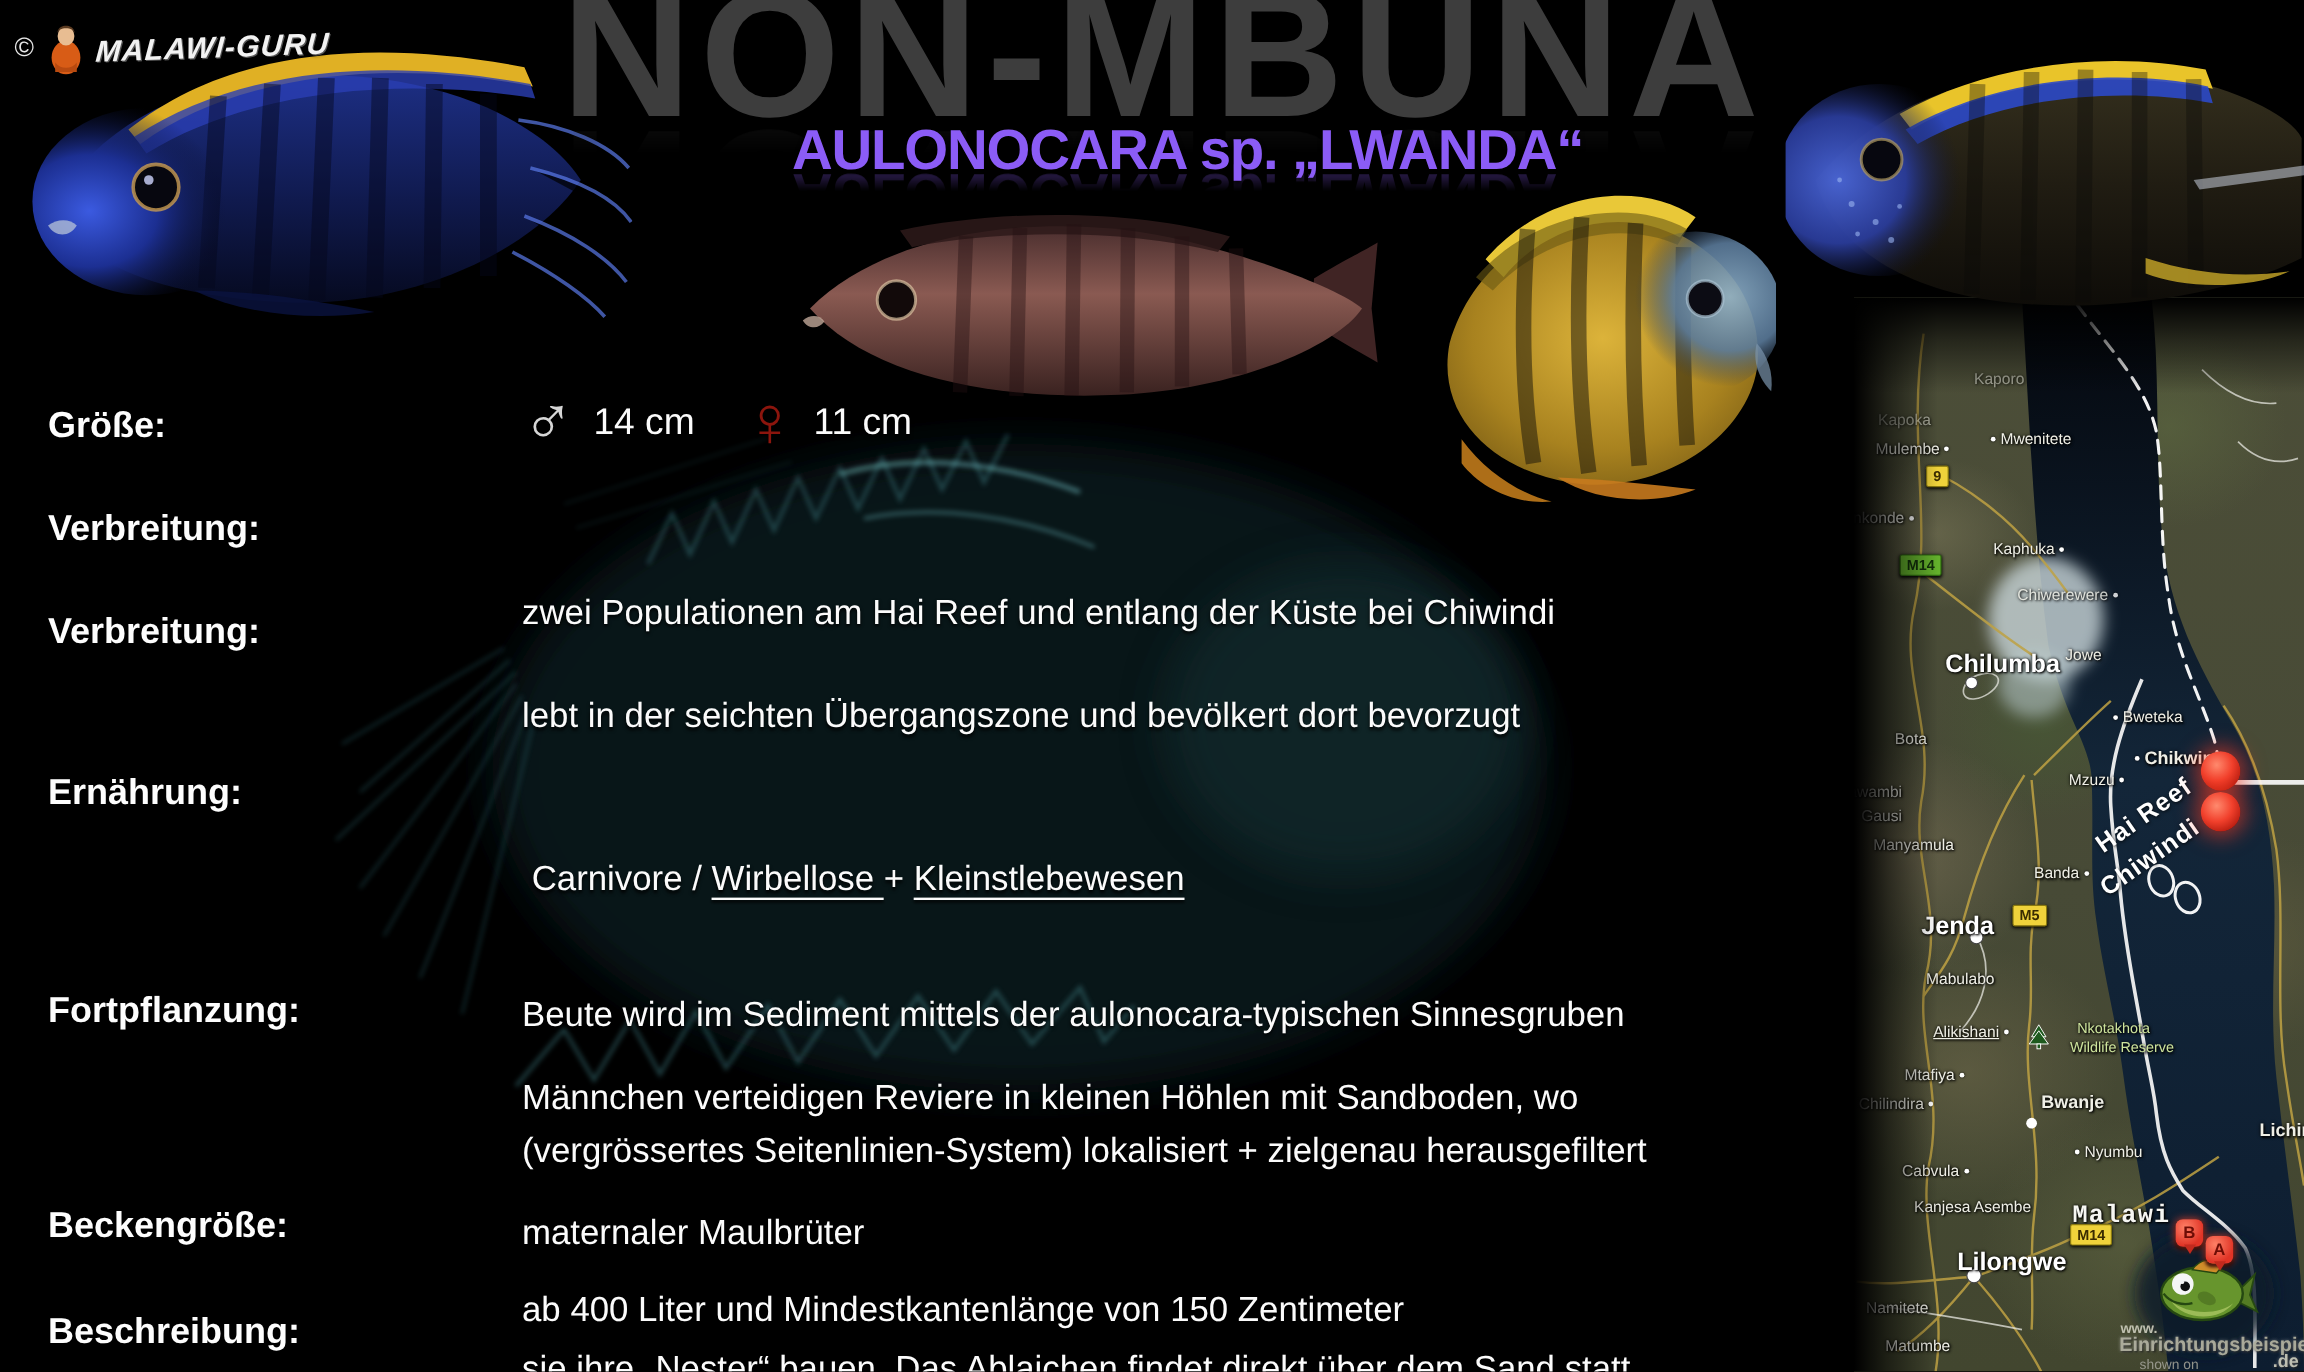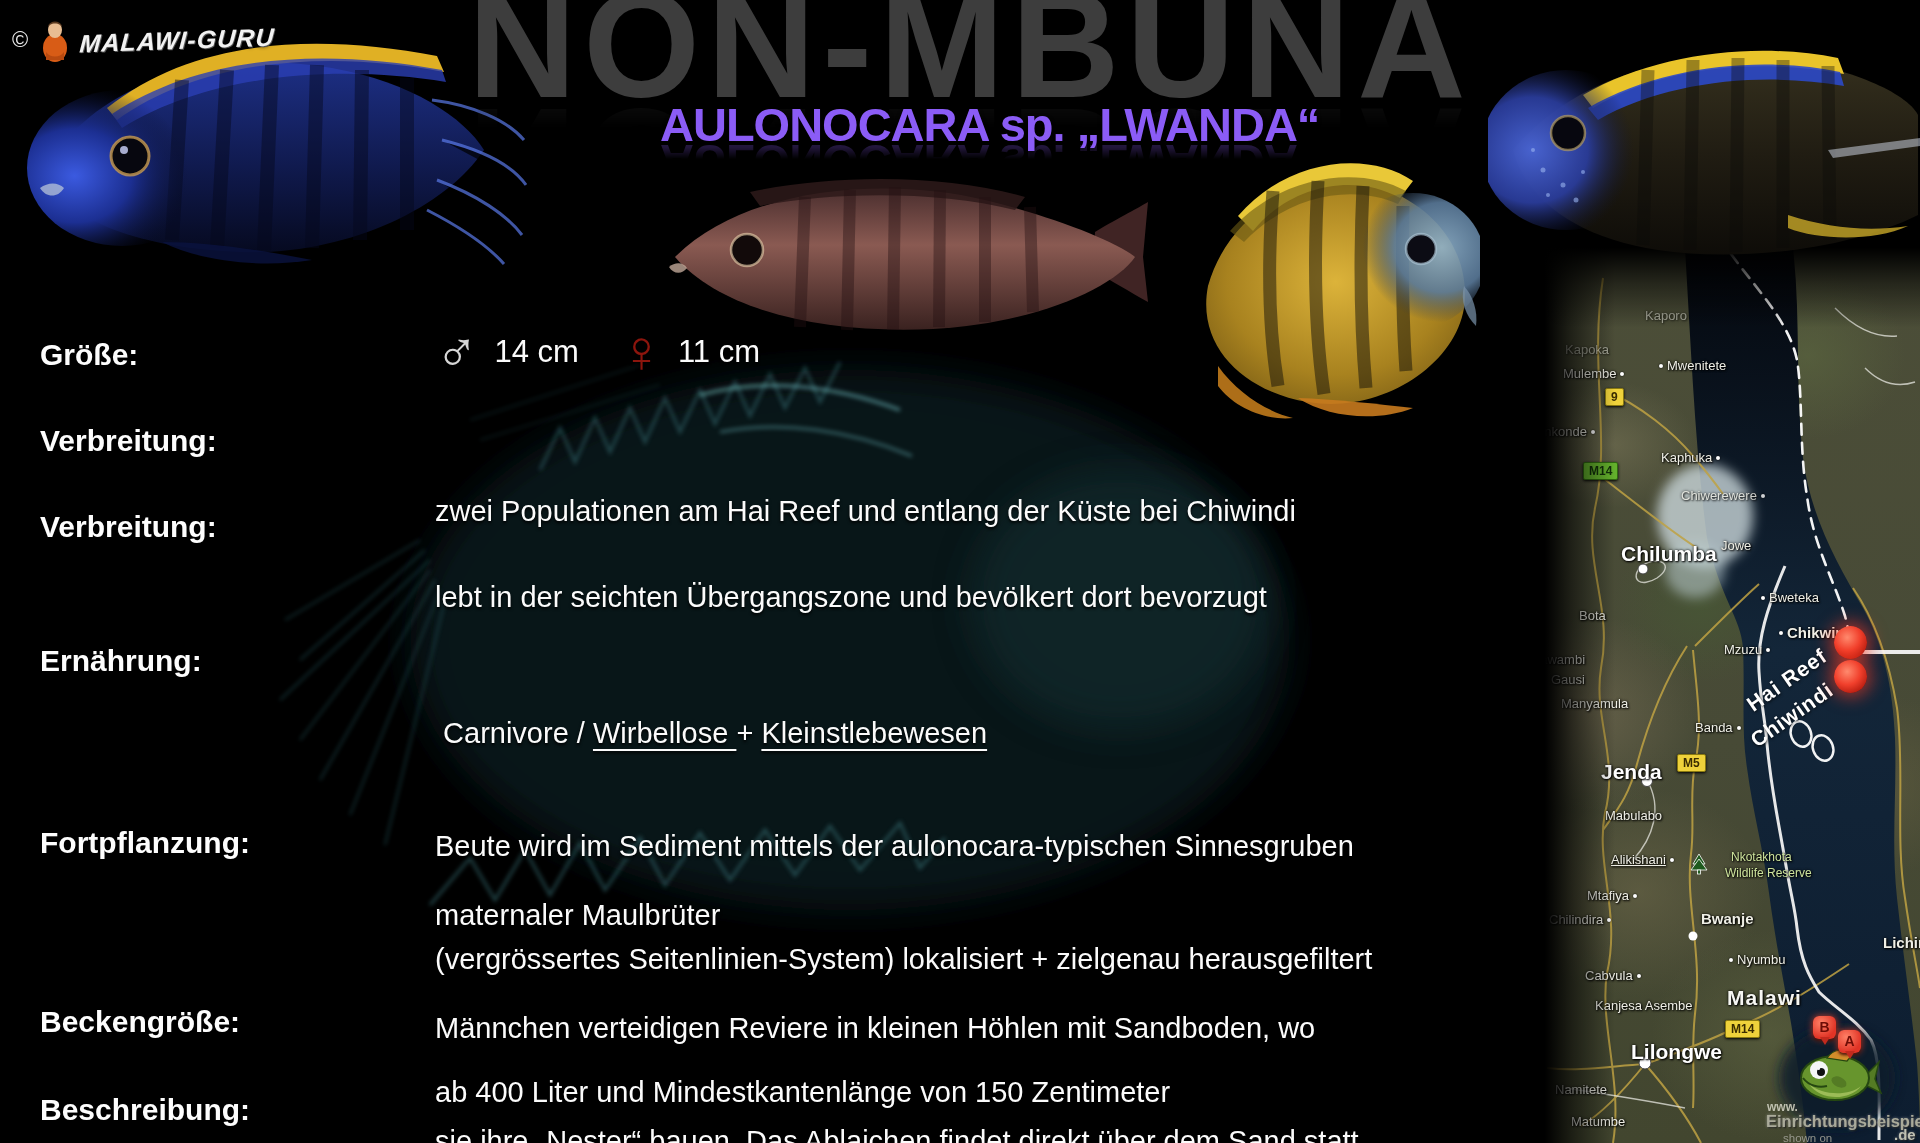--- a/index.html
+++ b/index.html
@@ -231,21 +231,21 @@
       <span class="map-place big" style="left: 56px; top: 512px;">Jenda</span>
       <span class="map-place" style="left: 60px; top: 560px;">Mabulabo</span>
       <span class="map-place" style="left: 66px; top: 604px; text-decoration: underline;">Alikishani<i class="pdot"></i></span>
       <span class="map-place reserve" style="left: 186px; top: 602px;">Nkotakhota</span>
       <span class="map-place reserve" style="left: 180px; top: 618px;">Wildlife Reserve</span>
       <span class="map-place" style="left: 42px; top: 640px;">Mtafiya<i class="pdot"></i></span>
       <span class="map-place" style="left: 4px; top: 664px;">Chilindira<i class="pdot"></i></span>
       <span class="map-place med" style="left: 156px; top: 662px;">Bwanje</span>
       <span class="map-place" style="left: 180px; top: 704px;"><i class="pdot"></i>Nyumbu</span>
       <span class="map-place" style="left: 40px; top: 720px;">Cabvula<i class="pdot"></i></span>
-      <span class="map-place country" style="left: 182px; top: 738px;">Malawi</span>
+      <span class="map-place country" style="left: 182px; top: 754px; font-family: Liberation Mono, monospace;">Malawi</span>
       <span class="map-place" style="left: 50px; top: 750px;">Kanjesa Asembe</span>
       <span class="map-place big" style="left: 86px; top: 792px;">Lilongwe</span>
       <span class="map-place" style="left: 10px; top: 834px;">Namitete</span>
       <span class="map-place" style="left: 26px; top: 866px;">Matumbe</span>
       <span class="map-place med" style="left: 338px; top: 686px;">Lichinga</span>
       <span class="badge yellow" style="left: 60px; top: 140px; position: absolute;">9</span>
       <span class="badge green" style="left: 38px; top: 214px; position: absolute;">M14</span>
       <span class="badge yellow" style="left: 132px; top: 506px; position: absolute;">M5</span>
       <span class="badge yellow" style="left: 180px; top: 772px; position: absolute;">M14</span>
       <div class="pin" style="left: 268px; top: 768px;">B</div>
@@ -434,22 +434,22 @@
   <div class="val lh47">
     <span class="line"><span> Carnivore / </span><span class="uline">Wirbellose </span><span>+ </span><span class="uline">Kleinstlebewesen</span></span>
     <span class="line">Beute wird im Sediment mittels der aulonocara-typischen Sinnesgruben</span>
     <span class="line">(vergrössertes Seitenlinien-System) lokalisiert + zielgenau herausgefiltert</span>
   </div>
 </div>
 
 <div class="row" style="top:826px;">
   <div class="lbl">Fortpflanzung:</div>
   <div class="val lh47">
+    <span class="line">Männchen verteidigen Reviere in kleinen Höhlen mit Sandboden, wo</span>
     <span class="line">maternaler Maulbrüter</span>
-    <span class="line">Männchen verteidigen Reviere in kleinen Höhlen mit Sandboden, wo</span>
     <span class="line">sie ihre „Nester“ bauen. Das Ablaichen findet direkt über dem Sand statt</span>
   </div>
 </div>
 
 <div class="row" style="top:1005px;">
   <div class="lbl">Beckengröße:</div>
   <div class="val lh42">
     <span class="line">ab 400 Liter und Mindestkantenlänge von 150 Zentimeter</span>
   </div>
 </div>

